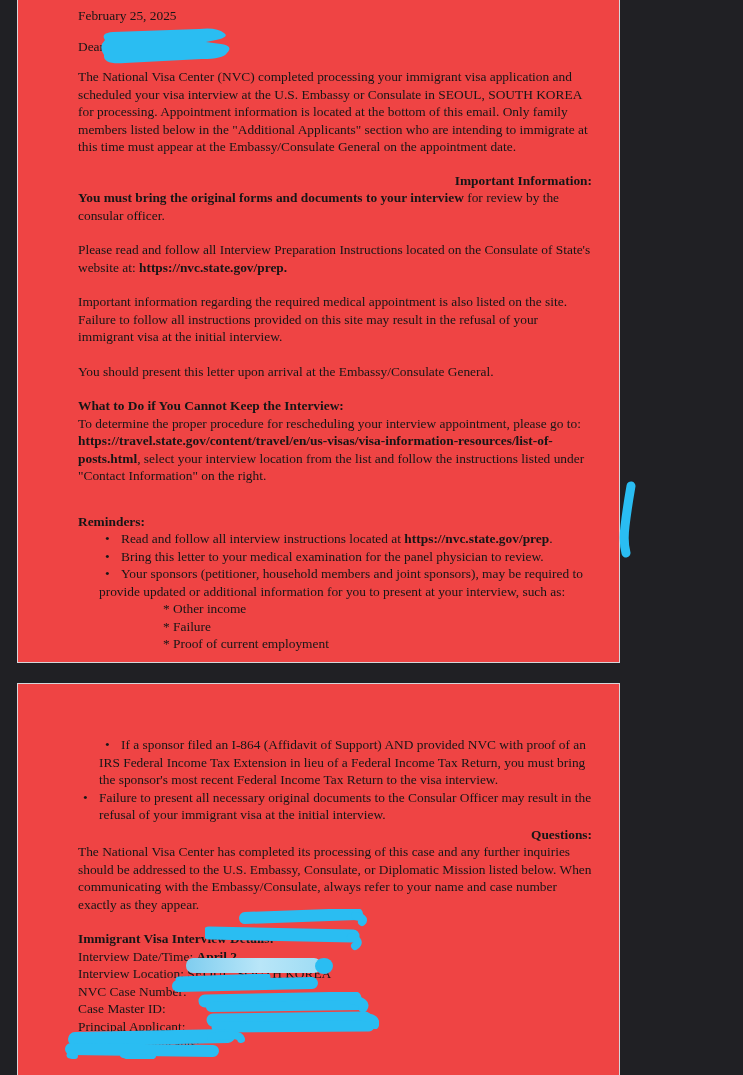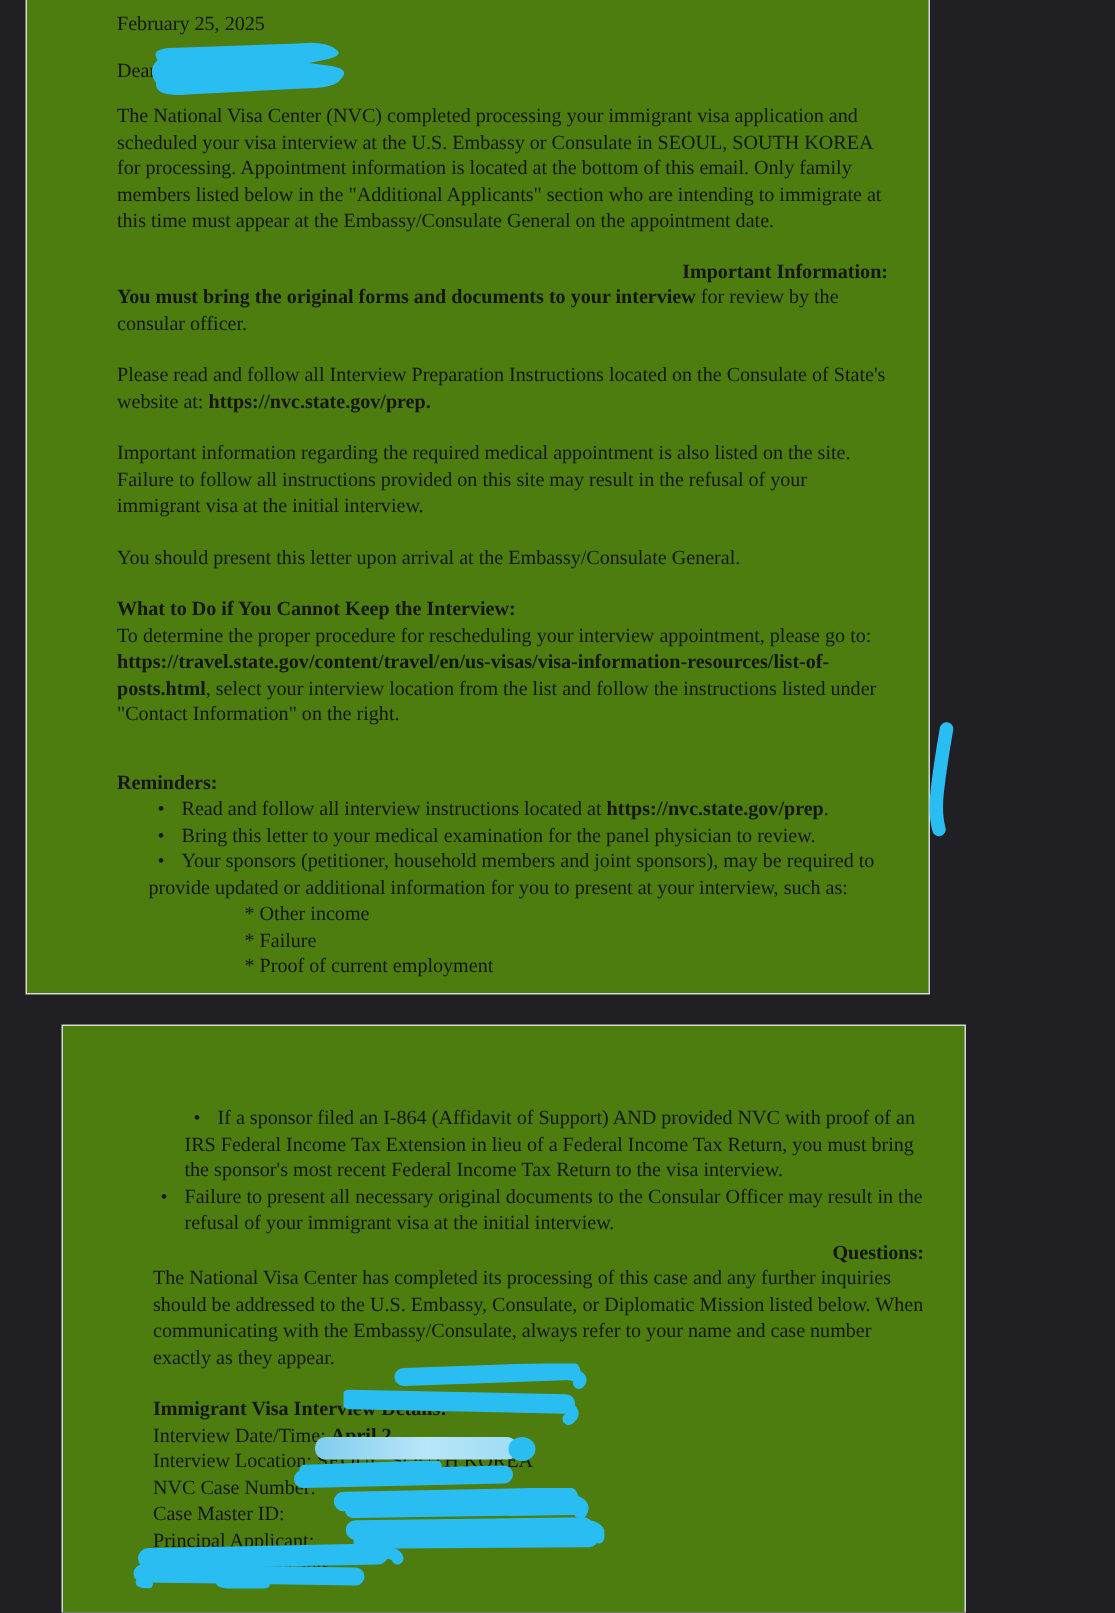--- a/index.html
+++ b/index.html
@@ -5,25 +5,25 @@
   html,body{margin:0;padding:0;}
   body{
     width:743px;height:1075px;
     background:#202024;
     position:relative;
     overflow:hidden;
     font-family:"Liberation Serif","DejaVu Serif",serif;
   }
   .page{
     position:absolute;left:18px;width:601px;
-    background:#4d7c0f;
+    background:#ef4444;
     box-shadow:0 0 0 1px #d6d6da;
   }
   #page1{top:0;height:662px;}
-  #page2{top:684px;height:391px;margin-left:24px;}
+  #page2{top:684px;height:391px;}
   .content{
     position:relative;height:100%;
     padding:0 27px 0 60px;
     box-sizing:border-box;
     font-size:13.4px;line-height:17.5px;
     color:#161616;
     -webkit-font-smoothing:antialiased;
   }
   .content2{padding-top:52px;}
   .b{font-weight:bold;}

